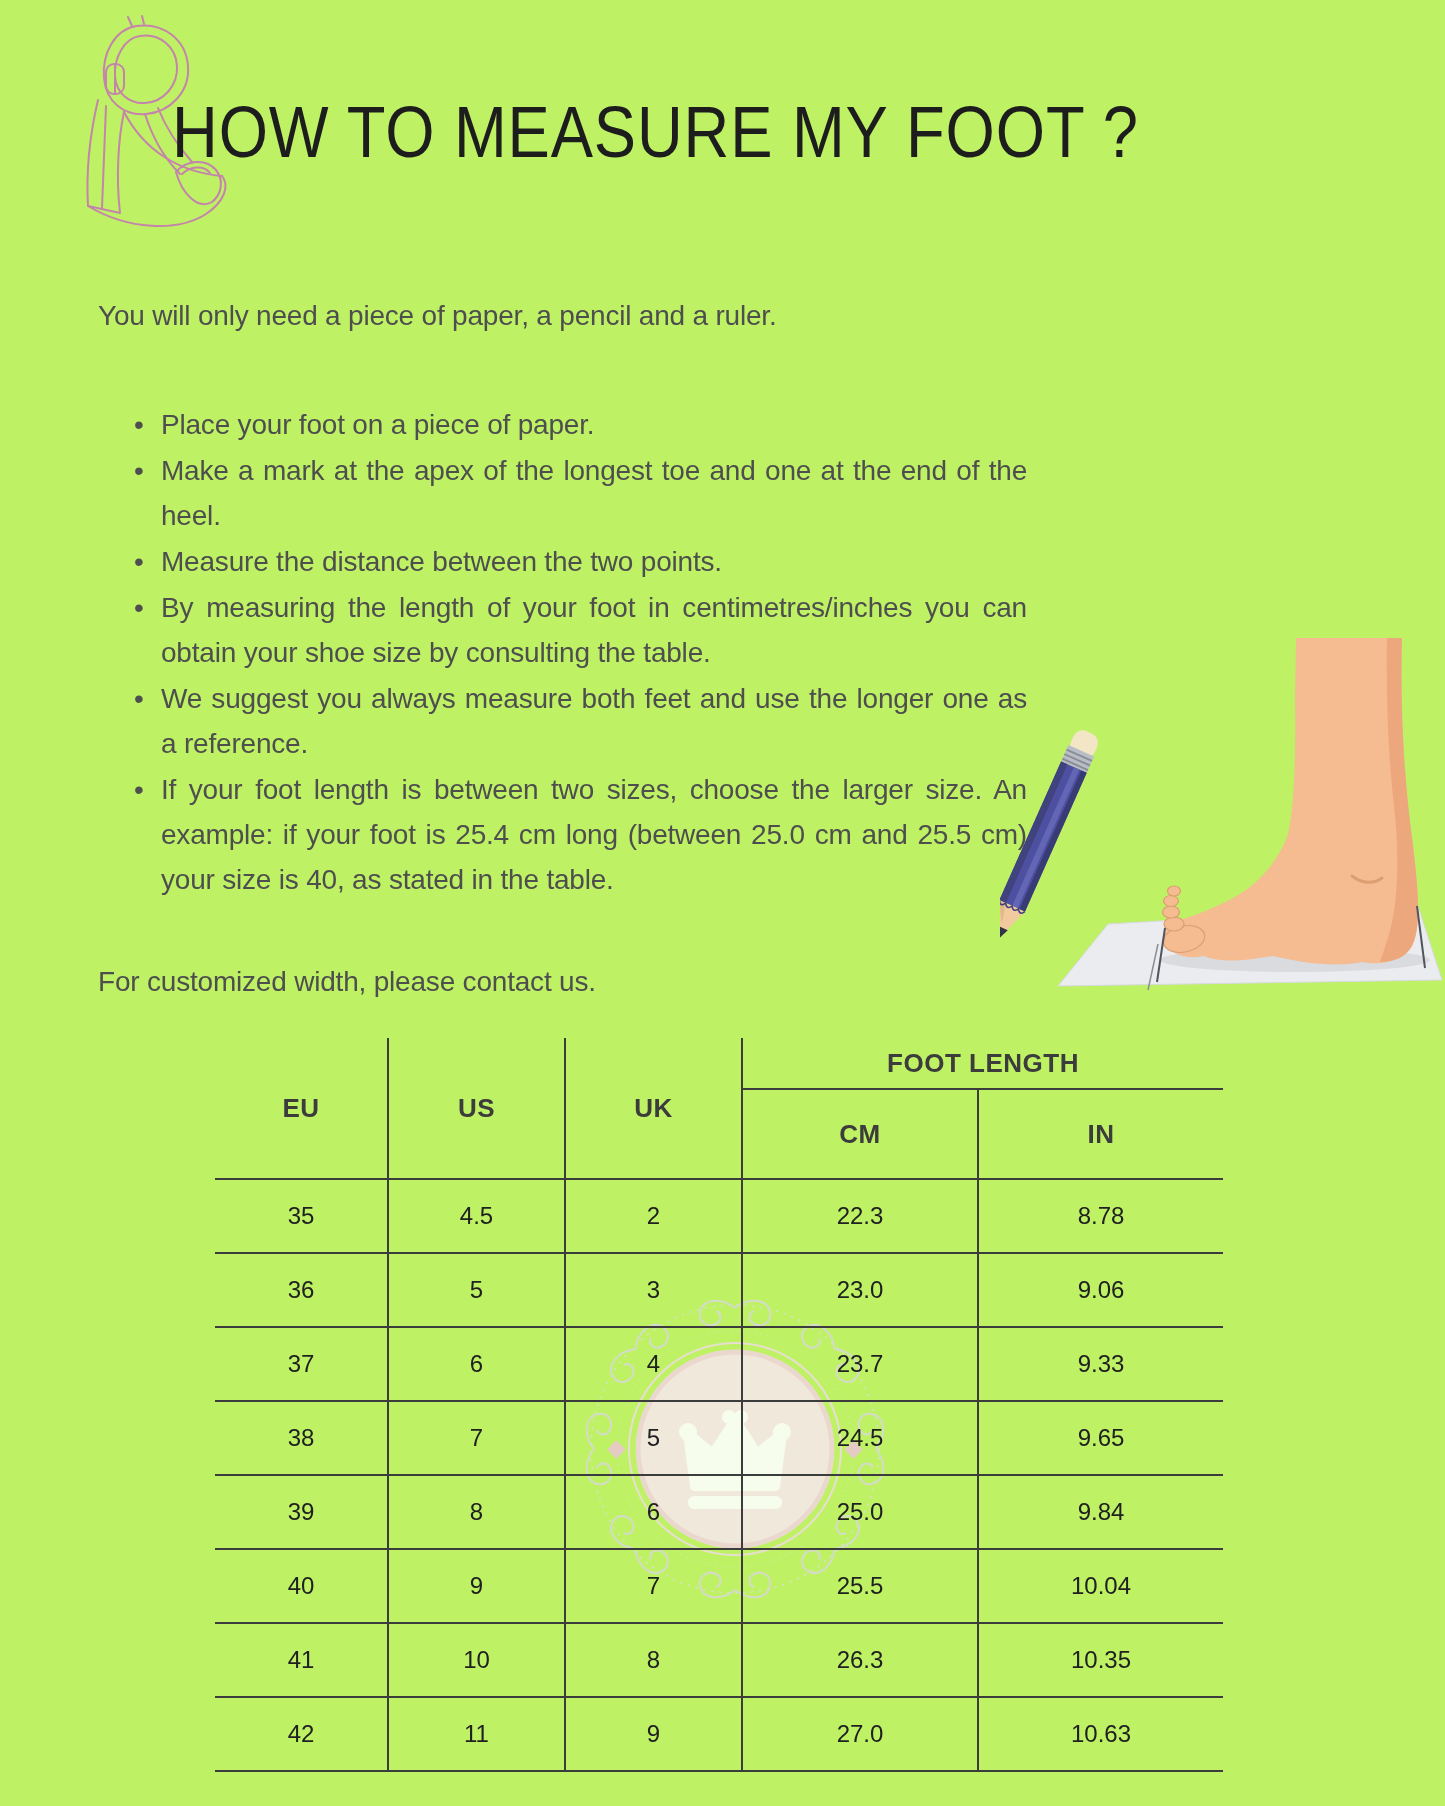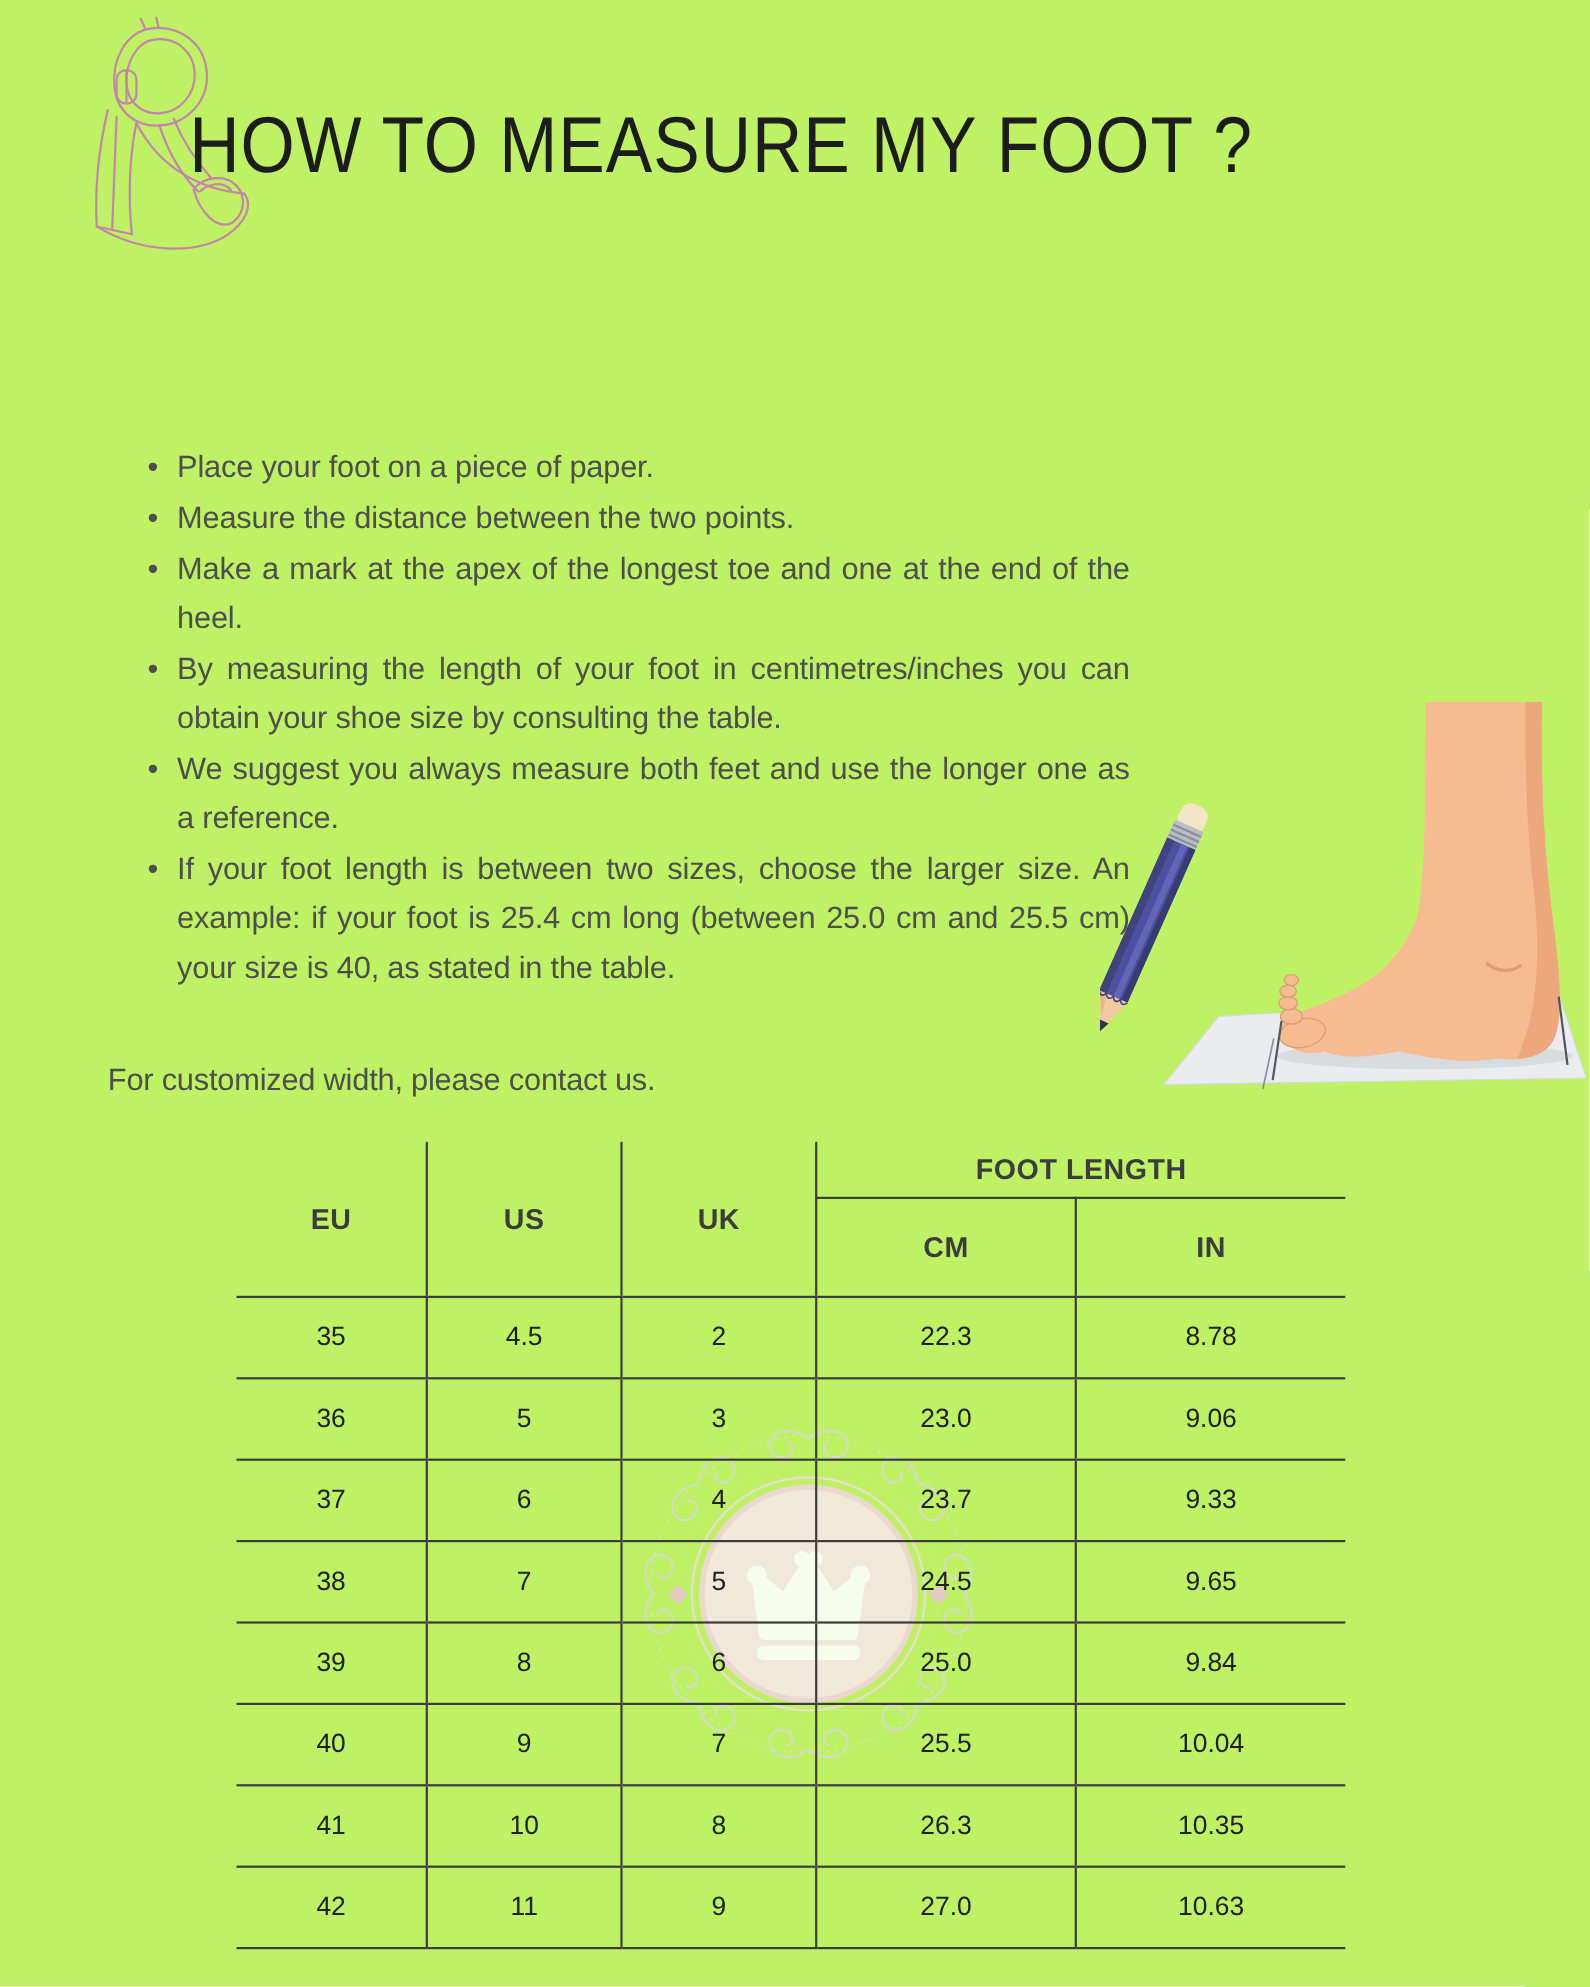--- a/index.html
+++ b/index.html
@@ -56,25 +56,26 @@
       <path d="M58,92 L54,194"></path>
       <path d="M40,192 C80,216 130,218 158,200 C176,188 182,172 174,162"></path>
       <path d="M76,98 C96,136 130,158 174,162"></path>
       <path d="M128,158 C138,146 158,144 168,156 C176,166 174,180 164,188 C150,196 134,180 128,158 Z"></path>
       <path d="M134,160 C142,152 156,151 162,159"></path>
     </g>
   </svg>
 
   <h1 class="title">HOW TO MEASURE MY FOOT ?</h1>
 
+  <p class="intro">You will only need a piece of paper, a pencil and a ruler.</p>
 
   <ul class="bullets">
       <li>Place your foot on a piece of paper.</li>
+      <li>Make a mark at the apex of the longest toe and one at the end of the heel.</li>
       <li>Measure the distance between the two points.</li>
-      <li>Make a mark at the apex of the longest toe and one at the end of the heel.</li>
       <li>By measuring the length of your foot in centimetres/​inches you can obtain your shoe size by consulting the table.</li>
       <li>We suggest you always measure both feet and use the longer one as a reference.</li>
       <li>If your foot length is between two sizes, choose the larger size. An example: if your foot is 25.4 cm long (between 25.0 cm and 25.5 cm) your size is 40, as stated in the table.</li>
     </ul>
 
   <svg class="foot-art" width="445" height="360" viewBox="0 0 445 360">
     <polygon points="58,348 108,286 418,268 442,342" fill="#eaecef" stroke="#d6d9dd" stroke-width="1"></polygon>
     <ellipse cx="295" cy="322" rx="135" ry="12" fill="#d9dbdf"></ellipse>
     <path d="M296,0 L402,0 C400,70 404,140 412,200 C418,248 422,288 412,308
              C404,322 384,328 362,324 C332,330 300,324 272,318

